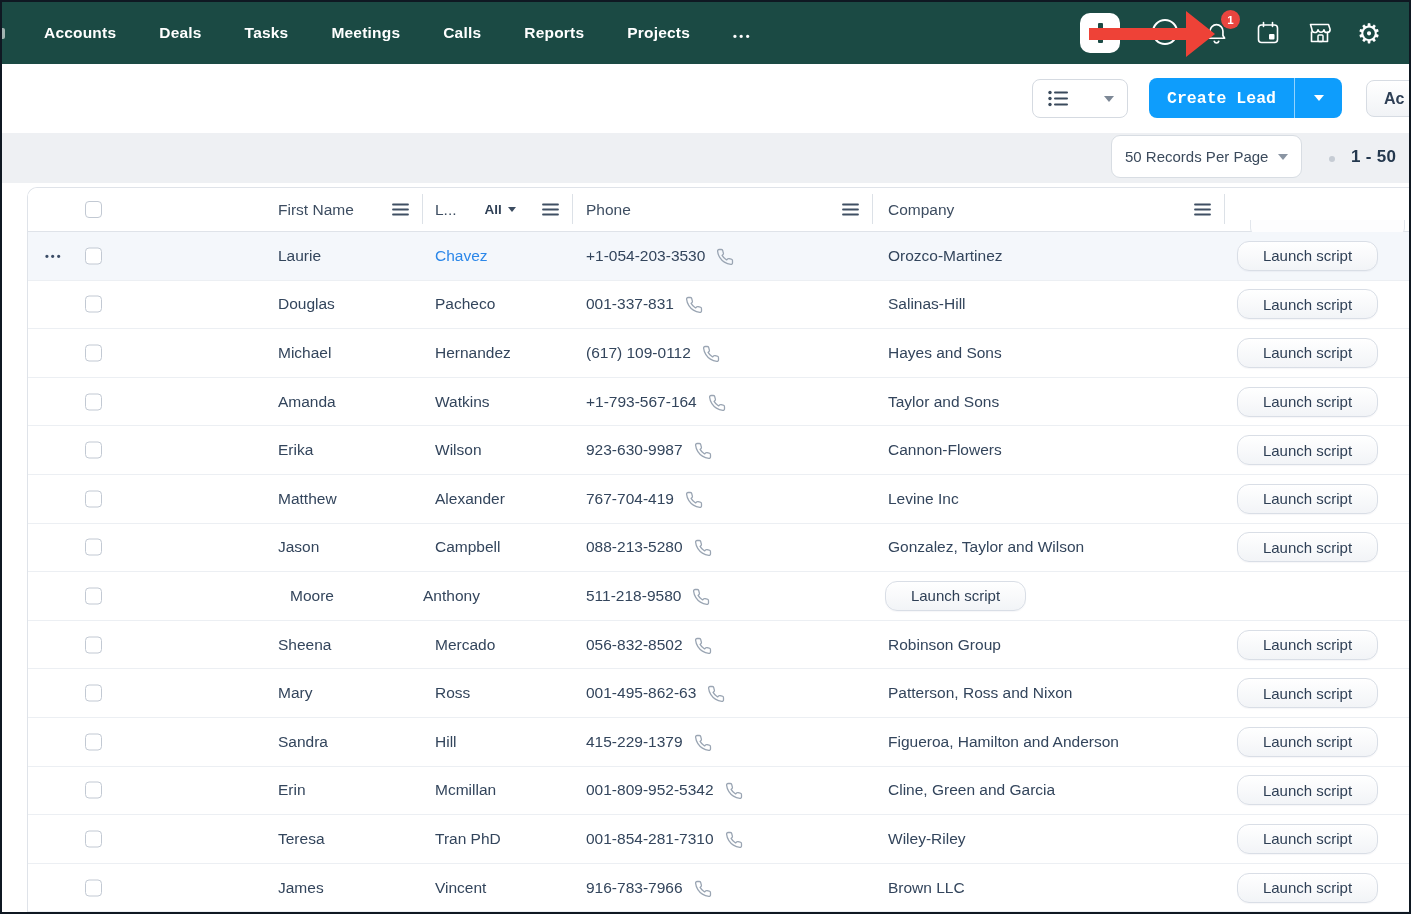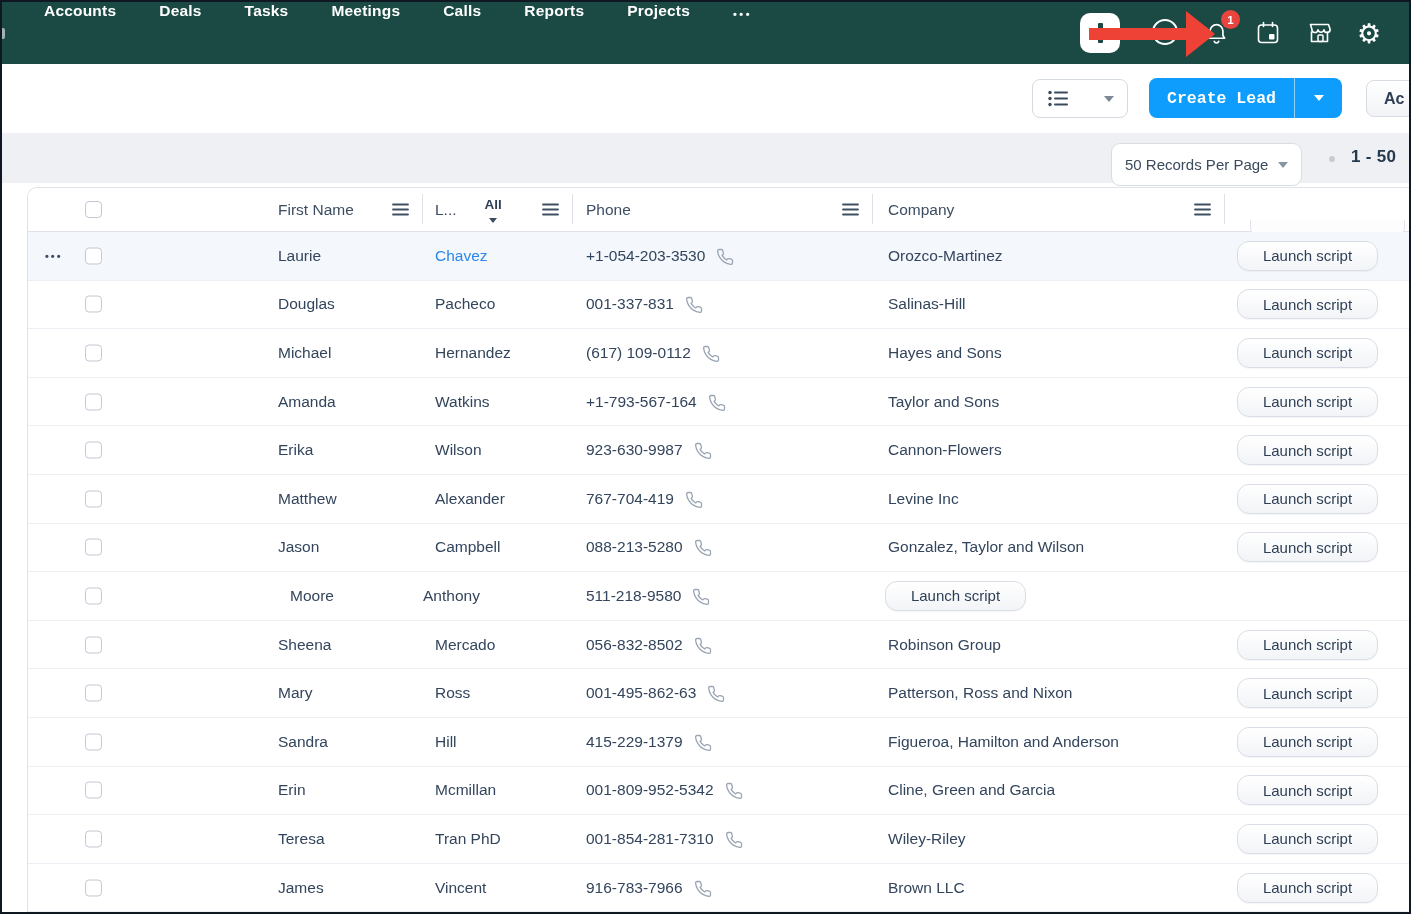--- a/index.html
+++ b/index.html
@@ -8,21 +8,21 @@
   .screen{
     position:relative; width:1411px; height:914px; overflow:hidden;
     border:2px solid #0f1822; background:#ffffff;
   }
 
   
   .topnav{
     position:relative; height:62px; background:#1b4a44;
     display:flex; align-items:center;
   }
-  .nav-items{ display:flex; align-items:flex-start; gap:43px; padding-left:42px; height:100%; }
+  .nav-items{ display:flex; align-items:center; gap:43px; padding-left:42px; height:100%; }
   .nav-item{ color:#ffffff; font-size:15.5px; font-weight:600; letter-spacing:.2px; cursor:pointer; white-space:nowrap; }
   .nav-more{ color:#ffffff; font-size:11px; font-weight:700; letter-spacing:2.5px; cursor:pointer; padding-top:6px; }
   .edge-fragment{ position:absolute; left:0; top:26px; width:3px; height:11px; background:#b9c6c3; border-radius:0 2px 2px 0; opacity:.85; }
 
   .nav-right{ position:absolute; right:0; top:0; width:335px; height:62px; }
   .plus-tile{ position:absolute; left:6px; top:11px; width:40px; height:40px; background:#ffffff; border-radius:10px; cursor:pointer; }
   .plus-tile .vbar{ position:absolute; left:18px; top:10px; width:5px; height:20px; background:#1b4a44; border-radius:1px; }
   .plus-tile .hbar{ position:absolute; left:10px; top:18px; width:20px; height:5px; background:#1b4a44; border-radius:1px; }
   .circle-ico{ position:absolute; left:78px; top:17px; width:26px; height:26px; border:2px solid #ffffff; border-radius:50%; }
   .icon-slot{ position:absolute; top:0; height:62px; display:flex; align-items:center; cursor:pointer; }
@@ -56,21 +56,21 @@
   .actions-btn{
     position:absolute; left:1364px; top:16px; width:92px; height:37px;
     background:linear-gradient(#ffffff,#f1f3f6); border:1px solid #d7dce3; border-radius:8px;
     color:#2e3f55; font-size:16px; font-weight:600; text-align:left; padding-left:17px;
     font-family:inherit; cursor:pointer;
   }
 
   
   .pagebar{ position:relative; height:50px; background:#eef0f3; }
   .records-pill{
-    position:absolute; left:1109px; top:10px; height:43px; padding:0 13px;
+    position:absolute; left:1109px; top:2px; height:43px; padding:0 13px;
     background:#fff; border:1px solid #d8dde3; border-radius:9px; cursor:pointer;
     display:flex; align-items:center; gap:10px; color:#3b4a5c; font-size:15px;
   }
   .records-pill .caret{ border-top-color:#8a95a3; border-left-width:5px; border-right-width:5px; }
   .sep-dot{ position:absolute; left:1327px; top:23px; width:6px; height:6px; border-radius:50%; background:#c6ccd4; }
   .range-text{ position:absolute; left:1349px; top:14px; color:#24384e; font-size:17px; font-weight:700; letter-spacing:.3px; }
 
   
   .table-wrap{
     margin:4px 0 0 25px; background:#fff;
@@ -78,21 +78,21 @@
     border-top-left-radius:10px; width:1386px; overflow:hidden; position:relative;
   }
   .thead{
     position:relative; display:grid; grid-template-columns:250px 145px 150px 300px 352px 1fr;
     height:44px; align-items:center; border-bottom:1px solid #dfe3e9; background:#fff;
   }
   .th{ position:relative; height:100%; display:flex; align-items:center; color:#3d4d61; font-size:15.5px; }
   .th .label{ white-space:nowrap; }
   .col-div{ position:absolute; right:0; top:6px; width:1px; height:30px; background:#dce1e7; }
   .burger{ margin-left:auto; margin-right:14px; cursor:pointer; display:flex; }
-  .all-filter{ display:flex; align-items:center; gap:6px; margin-left:28px; cursor:pointer; color:#2e3f55; font-size:13.5px; font-weight:700;flex-direction:column; }
+  .all-filter{ display:flex; align-items:center; gap:6px; margin-left:28px; cursor:pointer; color:#2e3f55; font-size:13.5px; font-weight:700; }
   .all-filter .caret{ border-top-width:5px; border-left-width:4.5px; border-right-width:4.5px; border-top-color:#3c4c60; }
   .checkbox{
     width:17px; height:17px; background:#fff; border:1.5px solid #c2c9d3; border-radius:4px;
     display:inline-block; cursor:pointer; flex:none;
   }
   .th-check .checkbox{ margin-left:57px; }
   .partial-btn{
     position:absolute; left:1222px; top:32px; width:155px; height:16px;
     background:#fdfdfe; border:1px solid #e2e6ec; border-radius:0 0 8px 8px; border-top:none;
   }

